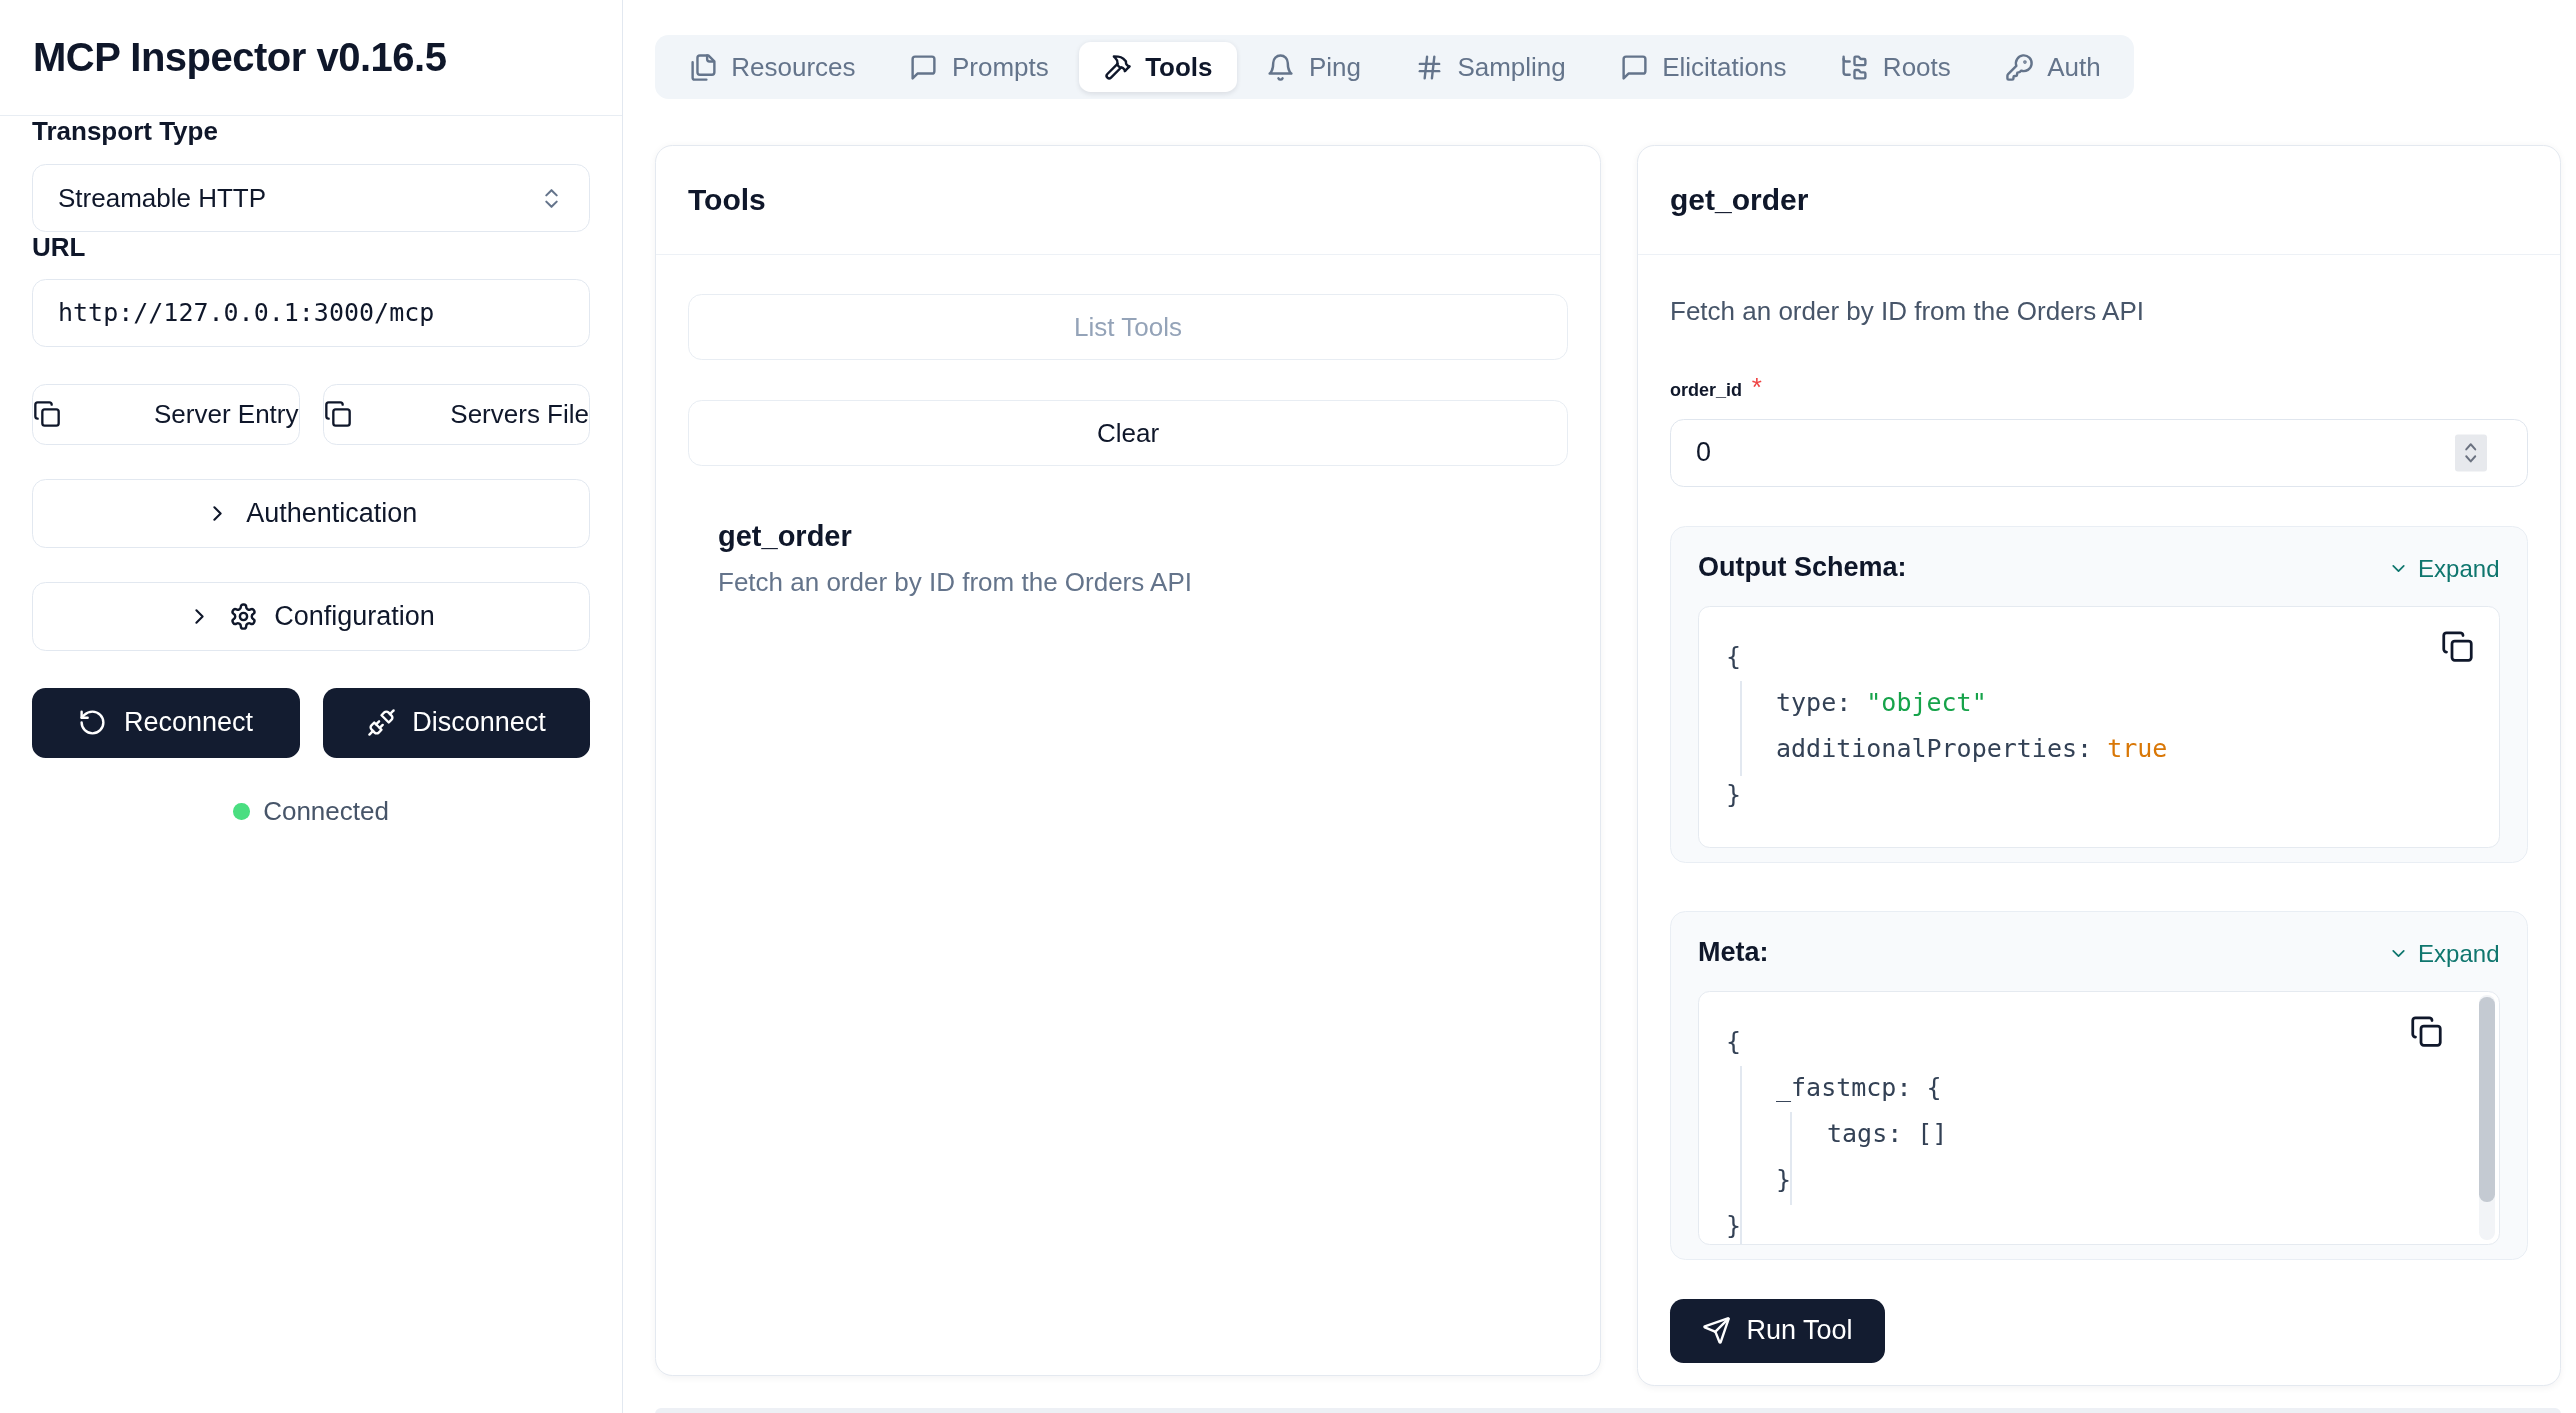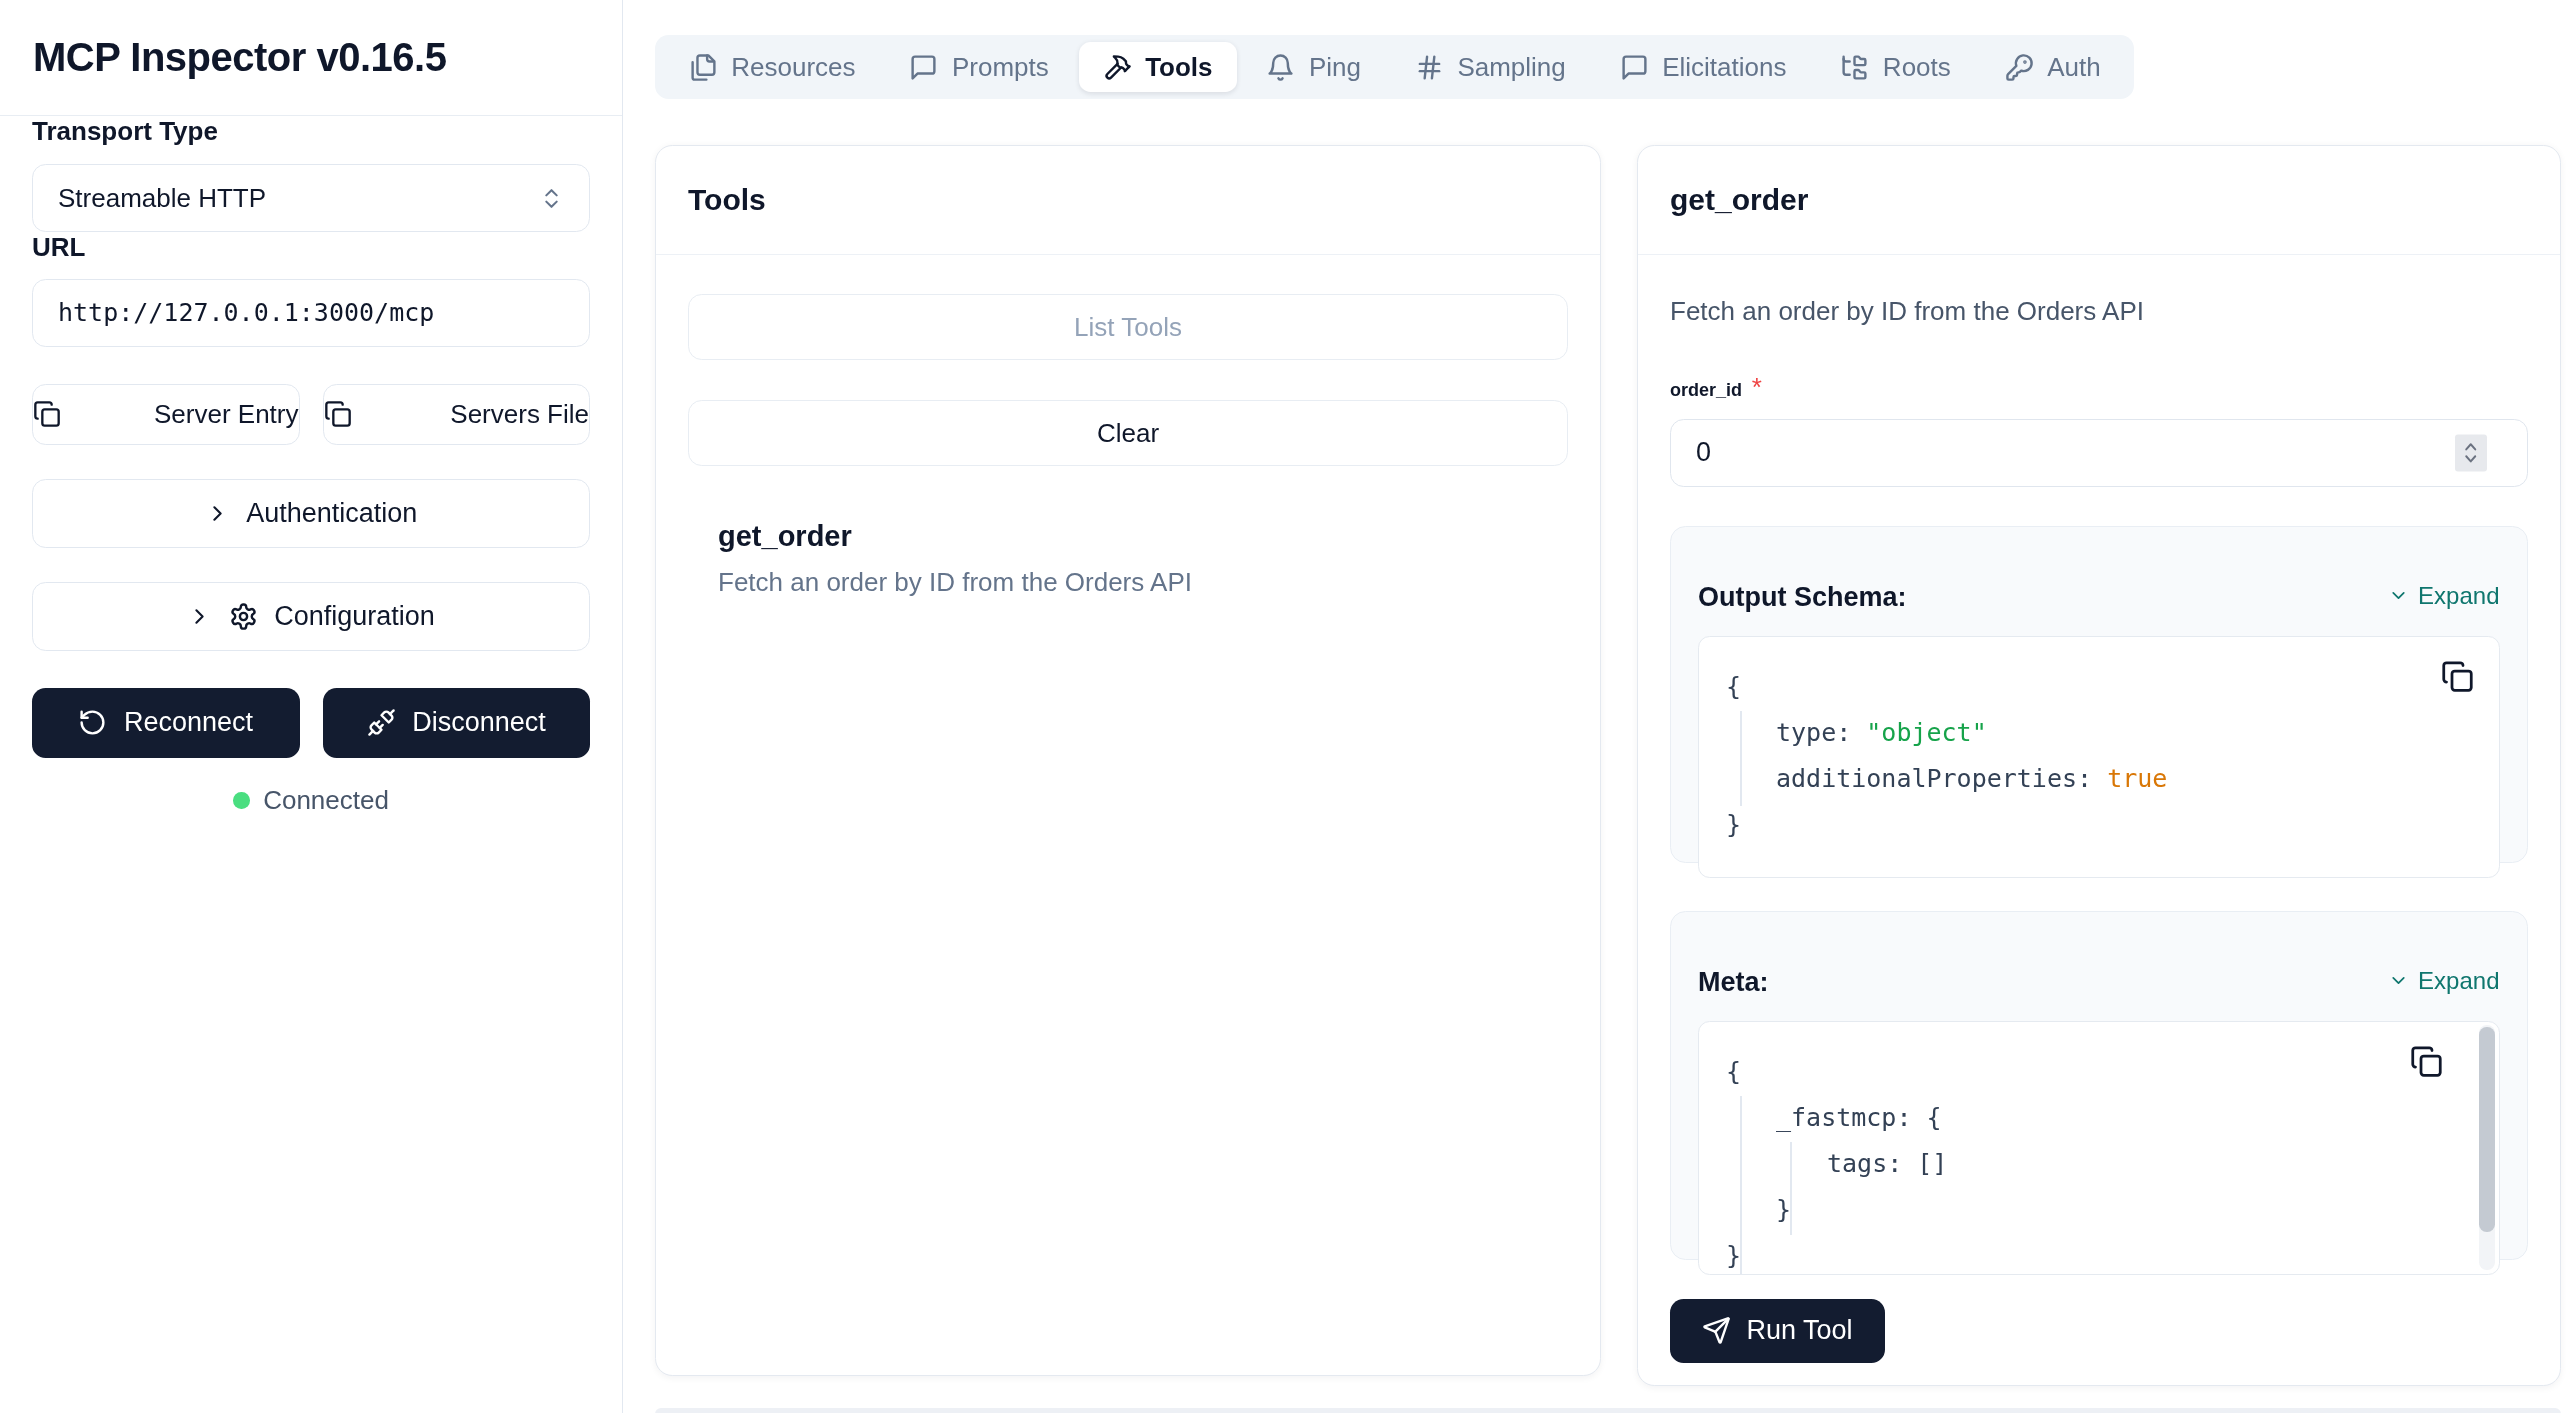--- a/index.html
+++ b/index.html
@@ -43,21 +43,21 @@
     background:#fff; display:flex; align-items:center; justify-content:center; gap:16.5px;
     font-size:27px; font-weight:500; color:#0f172a; cursor:pointer;
     font-family:"Liberation Sans", sans-serif;
   }
   .btn-dark {
     flex:1; height:70px; border:none; border-radius:13.6px; background:#131c30;
     display:flex; align-items:center; justify-content:center; gap:16.5px;
     font-size:27px; font-weight:500; color:#fff; cursor:pointer;
     font-family:"Liberation Sans", sans-serif;
   }
-  .status-row { margin-top:27px; display:flex; align-items:center; justify-content:center; gap:13.6px; }
+  .status-row { margin-top:38px; display:flex; align-items:center; justify-content:center; gap:13.6px; }
   .status-dot { width:16.5px; height:16.5px; border-radius:50%; background:#4ade80; }
   .status-text { font-size:26px; color:#475569; }
 
   
   .main { flex:1; position:relative; padding:35px 15.5px 0 32px; display:flex; flex-direction:column; }
 
   .tabbar {
     display:inline-flex; align-items:center; width:fit-content;
     background:#f1f5f9; border-radius:13.6px; height:64px; padding:0 9.7px; gap:5.8px;
     color:#64748b;
@@ -103,21 +103,21 @@
     width:32px; height:37px; background:#e7e9ed; border-radius:2.9px;
     display:flex; flex-direction:column; align-items:center; justify-content:center; gap:1px;
     color:#6b7280; cursor:pointer;
   }
 
   .section {
     margin-top:39px; background:#f8fafc; border:1.9px solid #e9eef4; border-radius:15.5px; padding:25px 27px;
   }
   .section.schema { height:337px; }
   .section.meta { margin-top:48px; height:349px; }
-  .section-head { display:flex; align-items:flex-start; justify-content:space-between;margin-top:30px; }
+  .section-head { display:flex; align-items:flex-end; justify-content:space-between; }
   .section-label { font-size:27px; font-weight:700; }
   .expand-ctl { display:flex; align-items:center; gap:8.7px; font-size:24px; font-weight:500; color:#0f766e; cursor:pointer; }
 
   .code-block {
     position:relative; margin-top:23px; background:#fff; border:1.9px solid #e5eaf0; border-radius:11.6px;
     padding:27px 27px 0; height:242px; overflow:hidden;
     font-family:"DejaVu Sans Mono", monospace; font-size:25px; line-height:46px; color:#334155;
   }
   .section.meta .code-block { height:254px; }
   .code-line { white-space:pre; }

